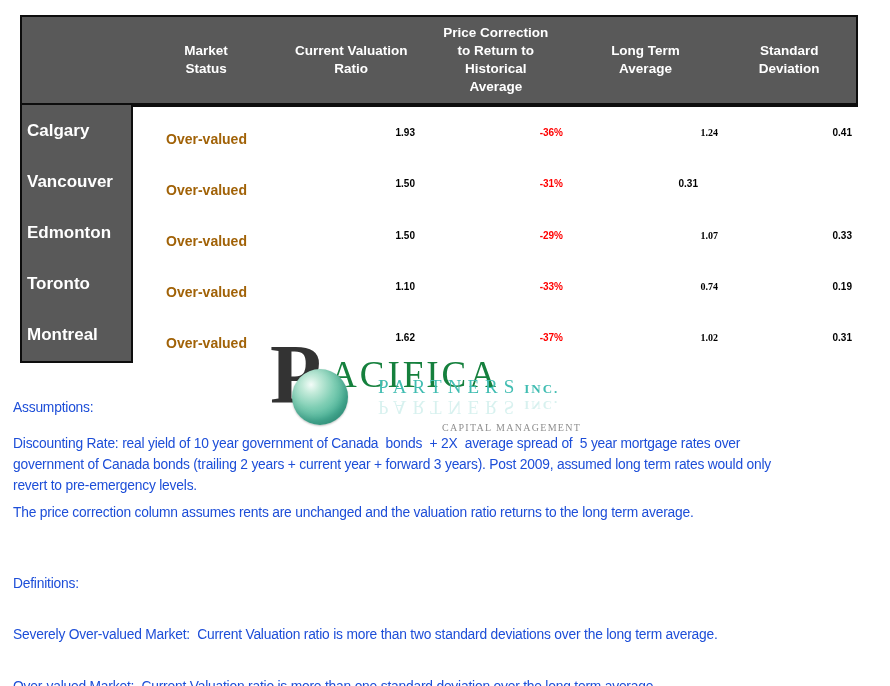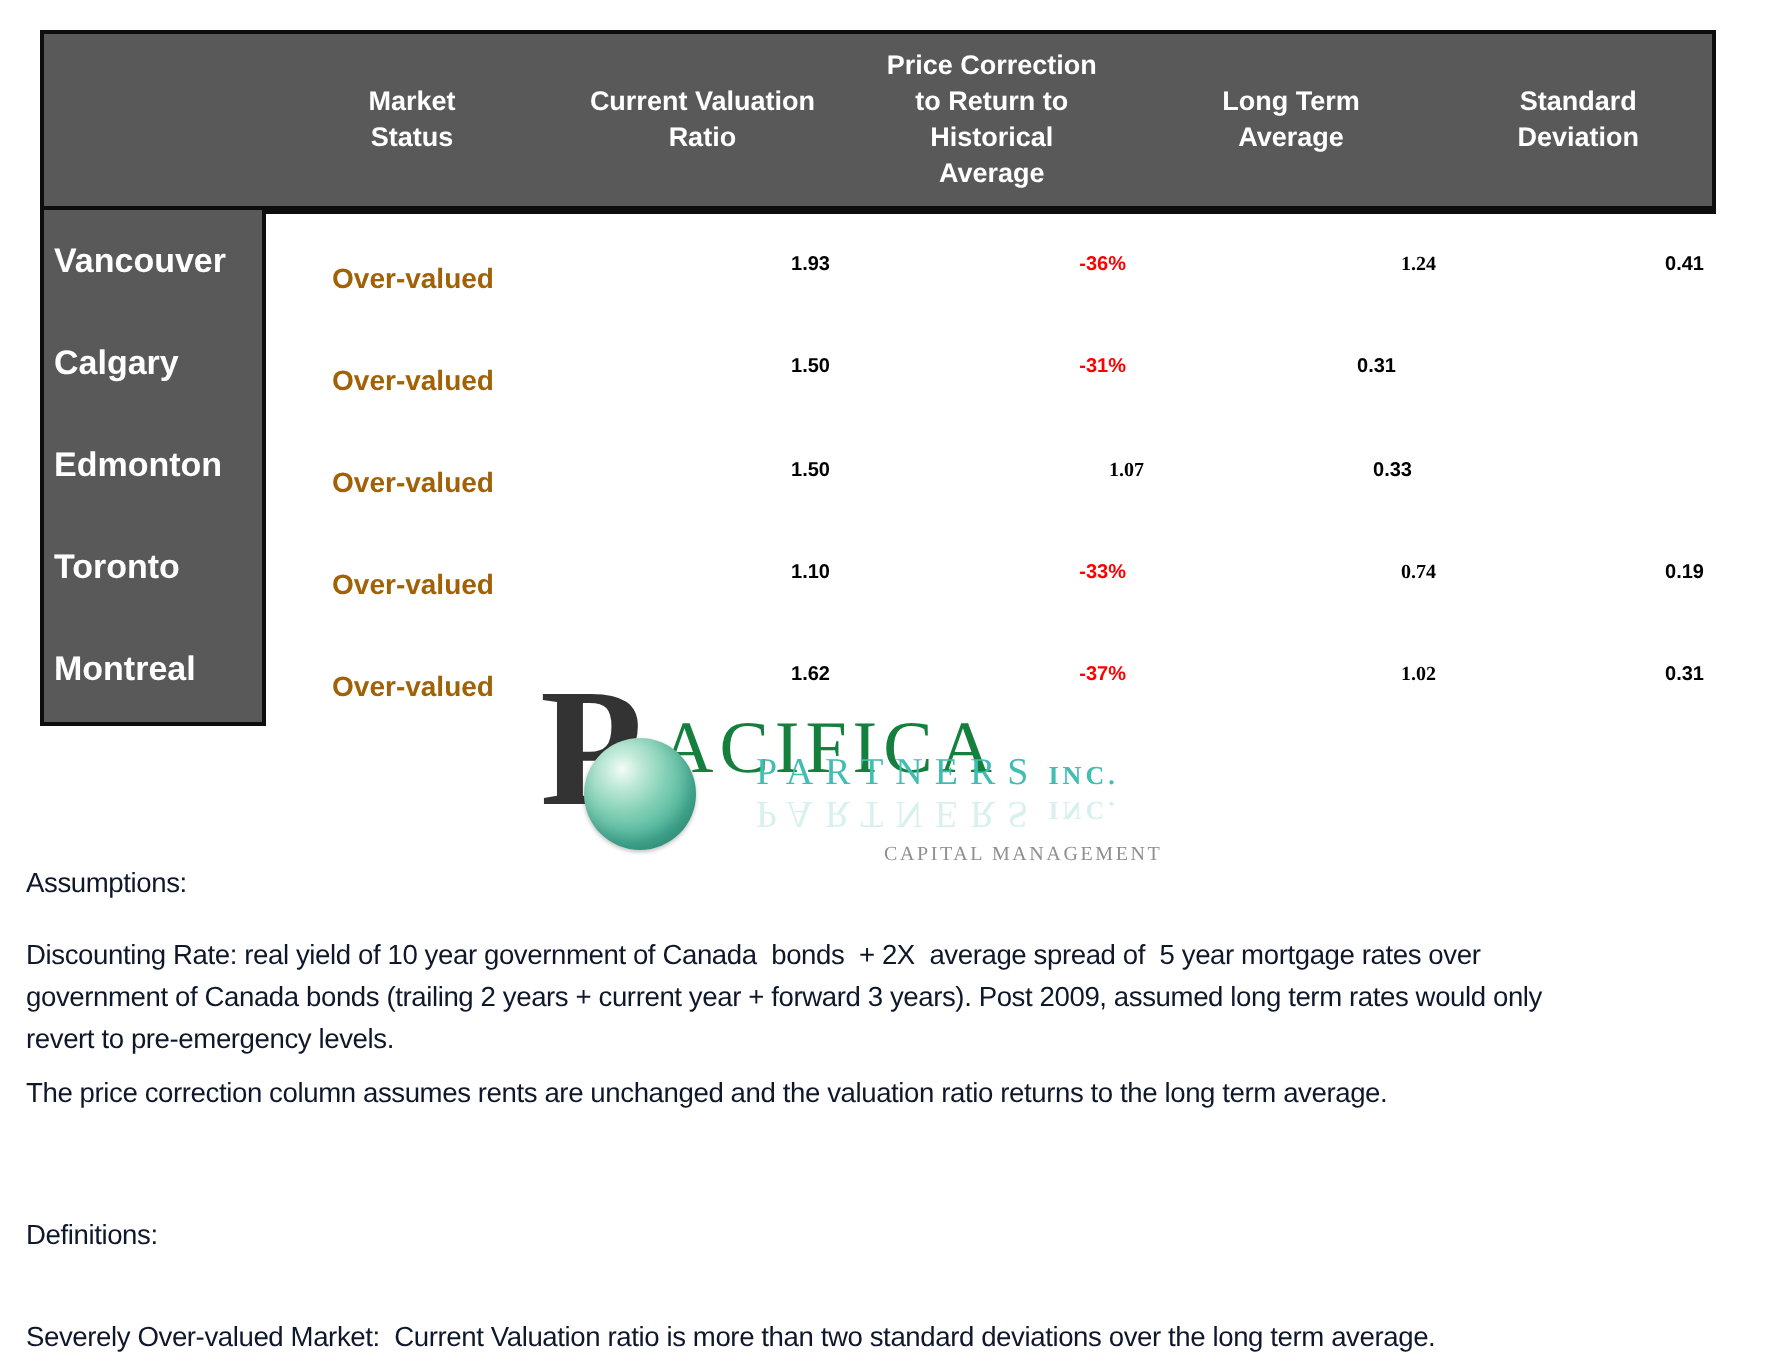--- a/index.html
+++ b/index.html
@@ -99,23 +99,22 @@
     position:absolute; left:24px; top:39px; width:56px; height:56px;
     border-radius:50%;
     background:radial-gradient(circle at 34% 28%,
       #f3fcf8 0%, #c2ead9 16%, #7fceb4 42%, #4cb59a 68%, #359d85 100%);
     box-shadow:0 1px 2px rgba(0,0,0,0.25), inset -3px -5px 8px rgba(0,60,50,0.25);
   }
 
   
   .note {
     position:absolute; left:13px;
-    color:#0f172a; font-size:13.8px; letter-spacing:-0.2px;
+    color:#1d4ed8; font-size:13.8px; letter-spacing:-0.2px;
     white-space:pre-wrap;
-    margin-top:34px;
   }
   .assumptions-label { top:399px; line-height:18px; }
   .assumptions-body  { top:433px; line-height:21px; width:870px; }
   .price-note        { top:504px; line-height:18px; width:870px; }
   .definitions-block { top:540px; line-height:17.3px; width:880px; }
 </style>
 </head>
 <body>
 
 <div class="tablewrap">
@@ -130,22 +129,22 @@
 to Return to
 Historical
 Average</div>
     <div class="hdr-cell hdr-c4">Long Term
 Average</div>
     <div class="hdr-cell hdr-c5">Standard
 Deviation</div>
   </div>
 
   <div class="tbl-leftcol">
+    <div class="city-cell">Calgary</div>
     <div class="city-cell">Vancouver</div>
-    <div class="city-cell">Calgary</div>
     <div class="city-cell">Edmonton</div>
     <div class="city-cell">Toronto</div>
     <div class="city-cell">Montreal</div>
   </div>
 
   <div class="tbl-body">
     <div class="data-row">
       <div class="cell cell-status">Over-valued</div>
       <div class="cell cell-ratio">1.93</div>
       <div class="cell cell-correction">-36%</div>
@@ -154,20 +153,21 @@
     </div>
     <div class="data-row">
       <div class="cell cell-status">Over-valued</div>
       <div class="cell cell-ratio">1.50</div>
       <div class="cell cell-correction">-31%</div>
       <div class="cell cell-sd">0.31</div>
     </div>
     <div class="data-row">
       <div class="cell cell-status">Over-valued</div>
       <div class="cell cell-ratio">1.50</div>
+      <div class="cell cell-correction">-29%</div>
       <div class="cell cell-lta">1.07</div>
       <div class="cell cell-sd">0.33</div>
     </div>
     <div class="data-row">
       <div class="cell cell-status">Over-valued</div>
       <div class="cell cell-ratio">1.10</div>
       <div class="cell cell-correction">-33%</div>
       <div class="cell cell-lta">0.74</div>
       <div class="cell cell-sd">0.19</div>
     </div>

